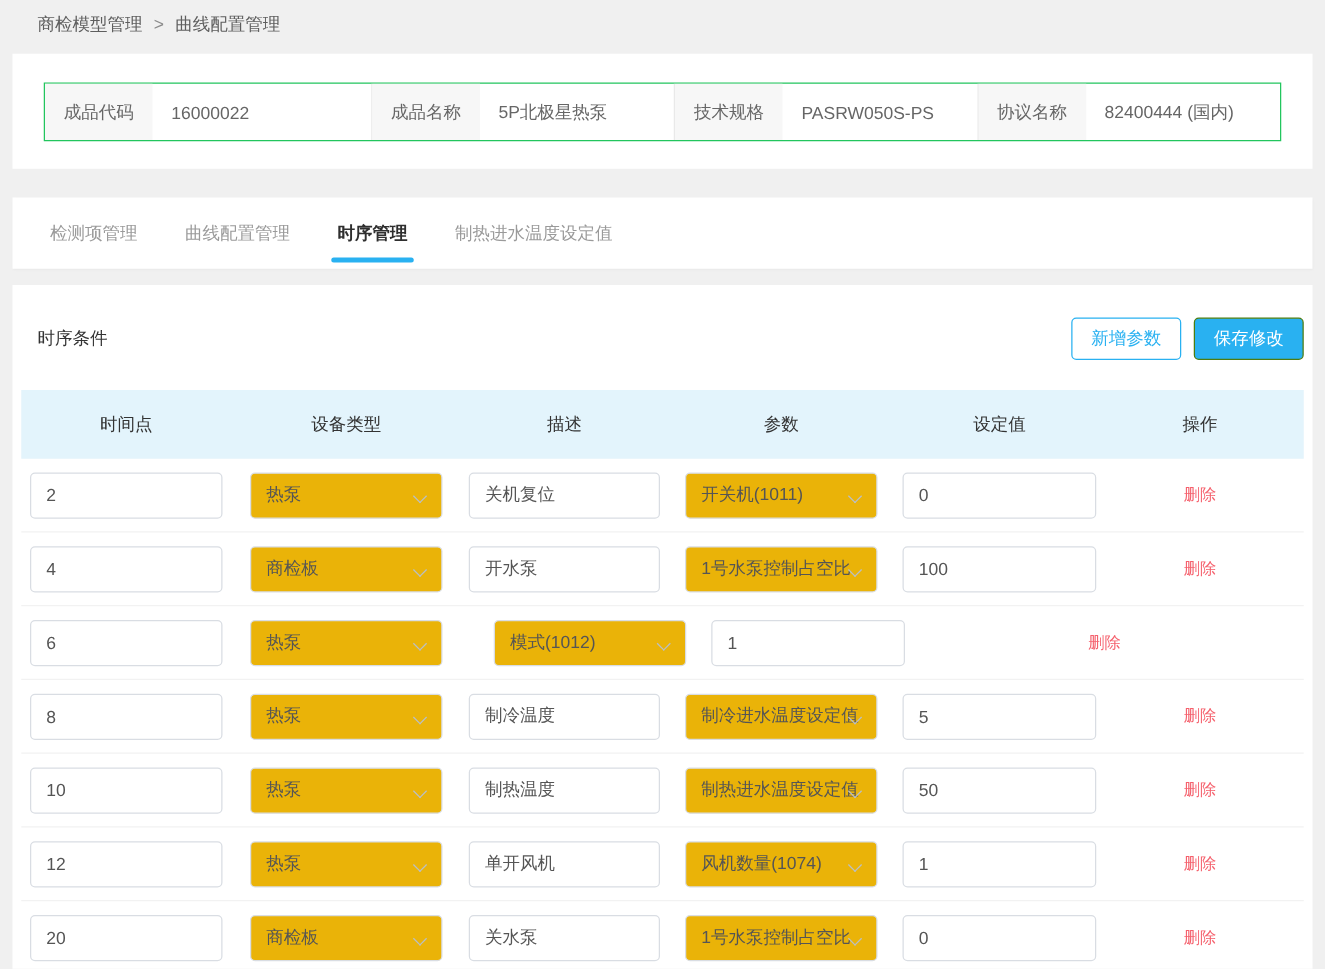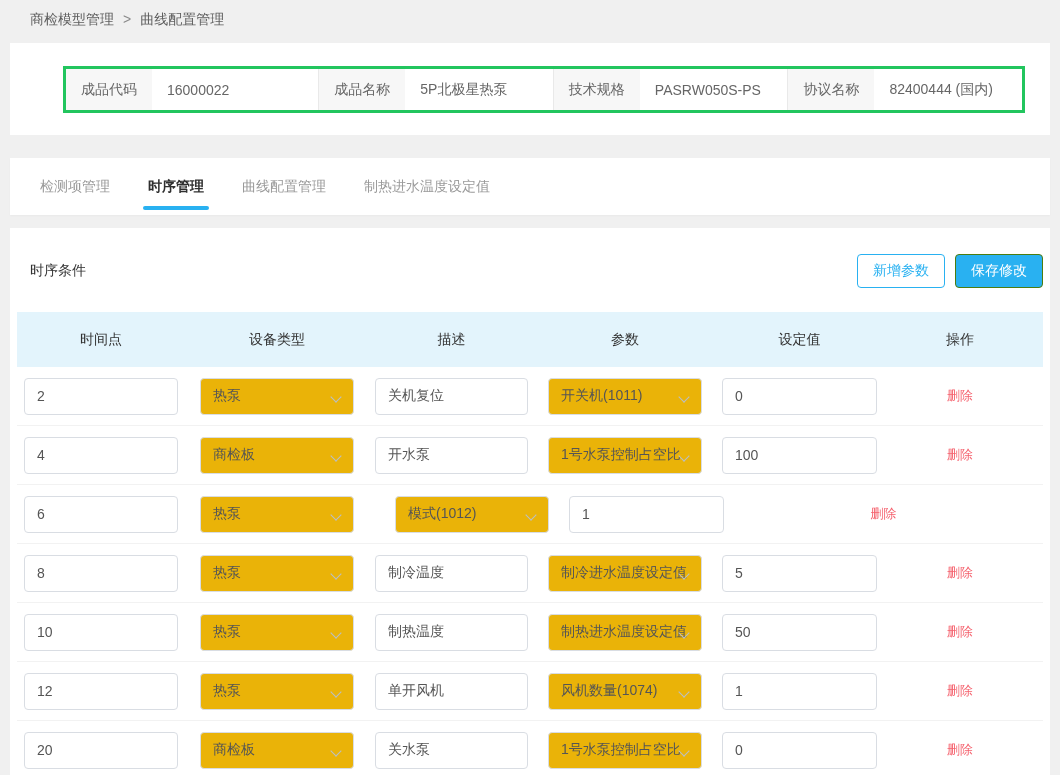--- a/index.html
+++ b/index.html
@@ -9,21 +9,21 @@
 
   
   .breadcrumb { padding:11px 0 0 30px; font-size:14px; color:#5e5e5e; height:43px; }
   .breadcrumb .sep { margin:0 9px; color:#8a8a8a; }
   .breadcrumb .current { color:#5e5e5e; }
 
   .card { background:#fff; margin:0 10px; }
 
   
   .info-card { height:92px; padding:23px 25px; }
-  .info-bar { display:flex; border:3px solid #22c55e; height:47px; align-items:stretch;margin-left:28px; }
+  .info-bar { display:flex; border:1px solid #22c55e; height:47px; align-items:stretch; }
   .info-group { display:flex; flex:1; align-items:stretch; }
   .info-group + .info-group { border-left:1px solid #e9e9e9; }
   .info-group.first { flex:1.08; }
   .info-label { background:#f7f7f7; color:#666; display:flex; align-items:center;
     padding:0 15px; white-space:nowrap; }
   .info-value { display:flex; align-items:center; padding:0 15px; color:#666; white-space:nowrap; }
 
   
   .tabs-card { margin-top:23px; height:57px; display:flex; align-items:stretch;
     padding-left:30px; box-shadow:0 1px 2px rgba(0,0,0,0.03); }
@@ -93,22 +93,22 @@
     </div>
     <div class="info-group">
       <div class="info-label">协议名称</div>
       <div class="info-value">82400444 (国内)</div>
     </div>
   </div>
 </div>
 
 <div class="card tabs-card">
   <div class="tab">检测项管理</div>
+  <div class="tab">曲线配置管理</div>
   <div class="tab active">时序管理</div>
-  <div class="tab">曲线配置管理</div>
   <div class="tab">制热进水温度设定值</div>
 </div>
 
 <div class="card content-card">
   <div class="section-header">
     <div class="section-title">时序条件</div>
     <div class="actions">
       <button class="btn btn-outline">新增参数</button>
       <button class="btn btn-primary">保存修改</button>
     </div>

